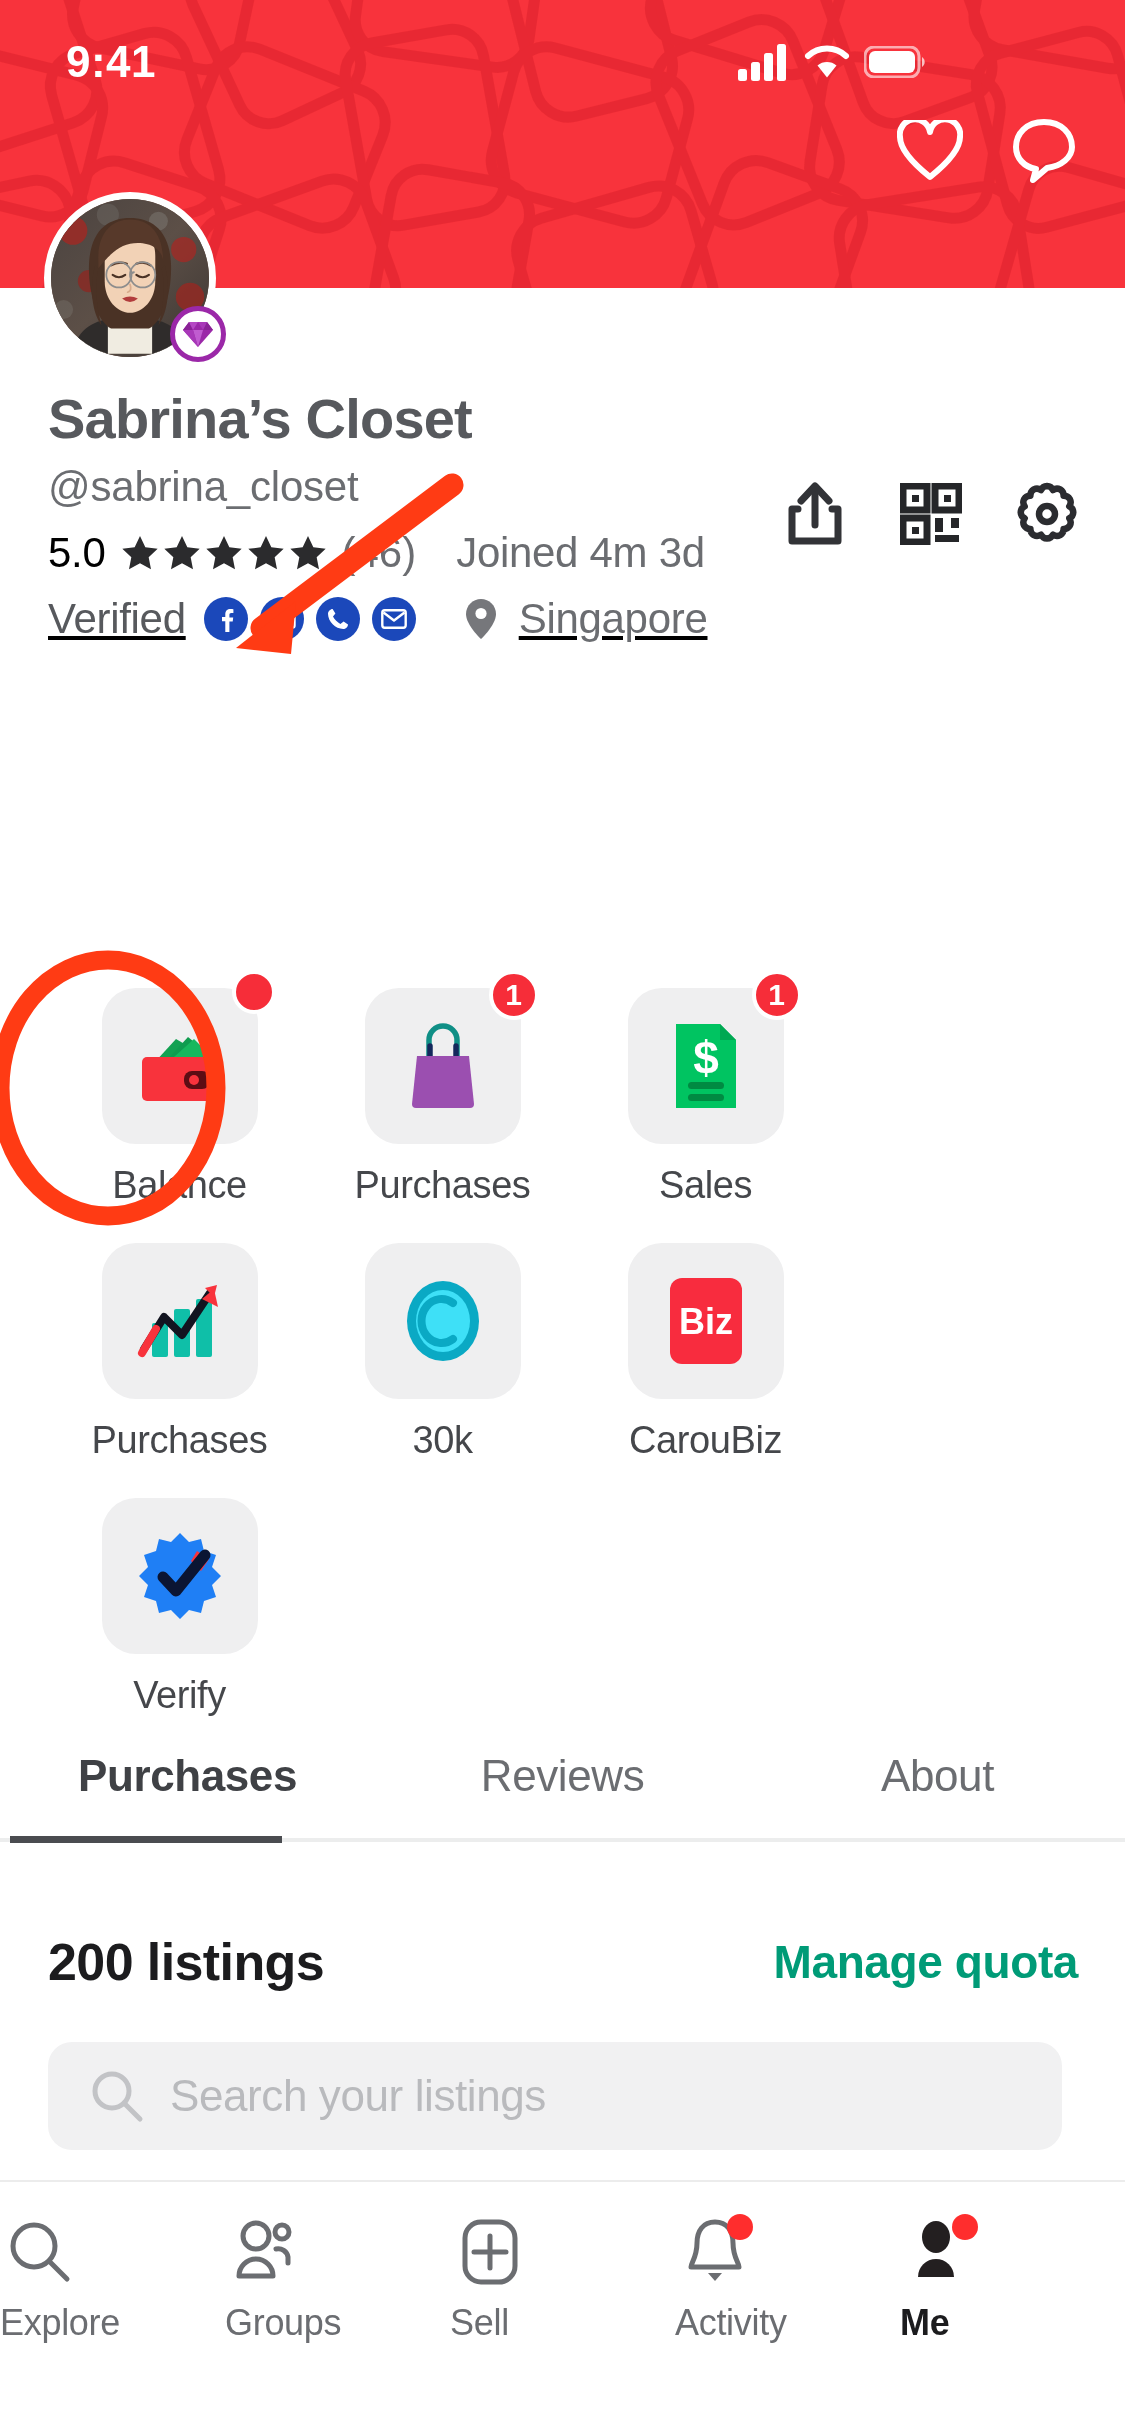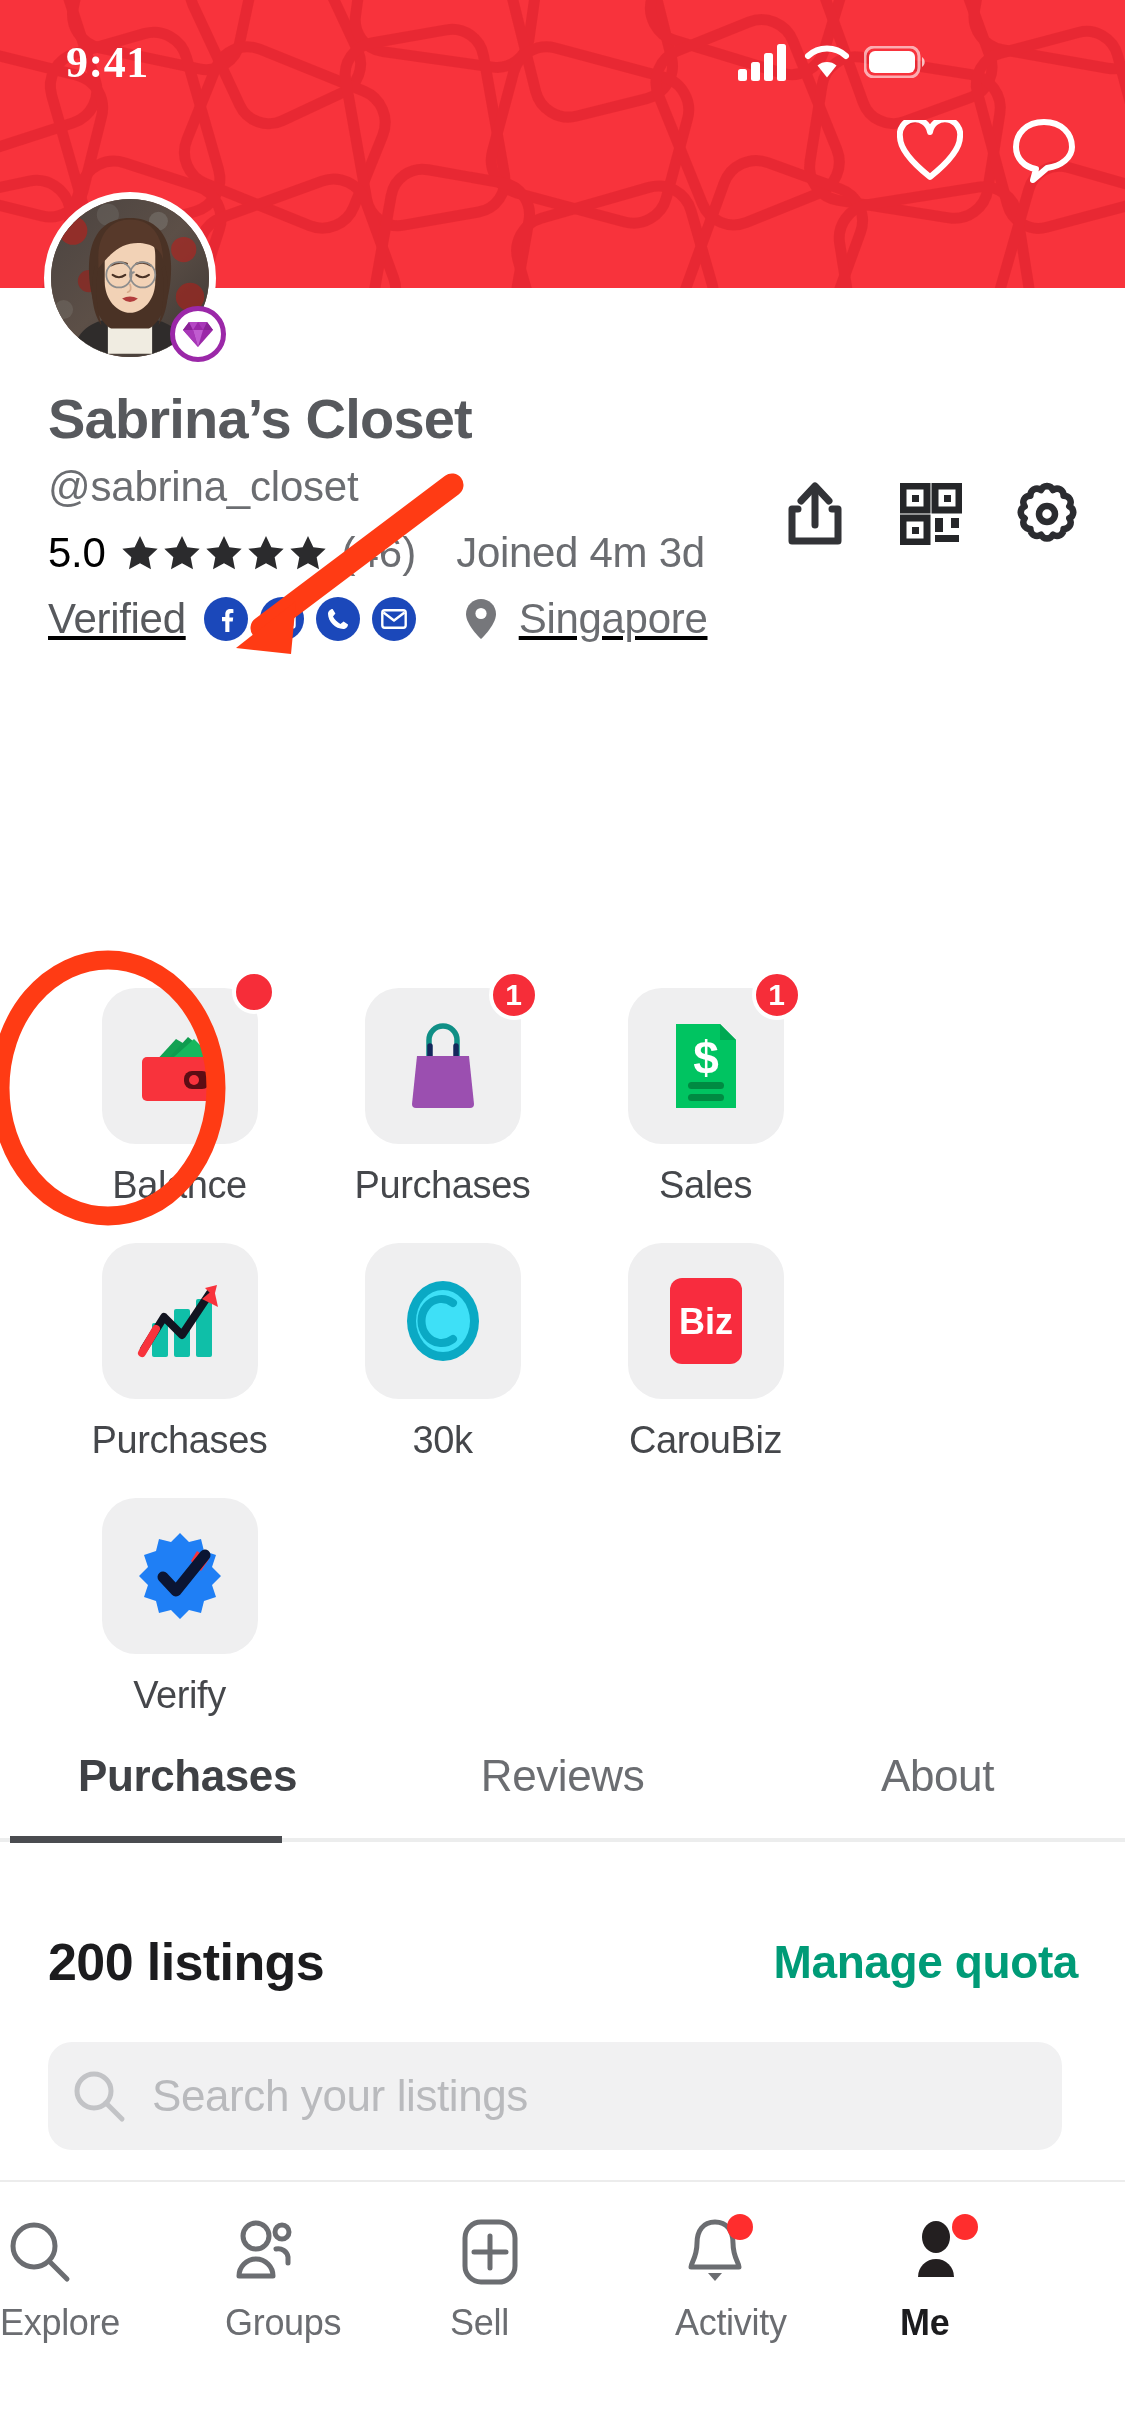--- a/index.html
+++ b/index.html
@@ -15,21 +15,21 @@
 
   
   .header {
     position:absolute; top:0; left:0; width:1125px; height:288px;
     background:#f8333c; overflow:hidden;
   }
   .header-pattern { position:absolute; inset:-40px; opacity:1; }
   .status-bar {
     position:absolute; top:0; left:0; width:982px; height:110px;
     display:flex; align-items:center; justify-content:space-between;
-    padding:0 56px; z-index:4;font-family:Liberation Serif, serif;
+    padding:0 56px; z-index:4;
   }
   .status-time {
     color:#fff; font-size:44px; font-weight:600; letter-spacing:0.5px;
     margin-top:14px; margin-left:10px;
   }
   .status-right { display:flex; align-items:center; gap:14px; margin-top:14px; }
 
   .header-actions {
     position:absolute; top:112px; right:42px;
     display:flex; align-items:center; gap:36px; z-index:4;
@@ -123,21 +123,21 @@
   .listings-head {
     position:absolute; top:1932px; left:48px; width:1030px;
     display:flex; align-items:center; justify-content:space-between; z-index:3;
   }
   .listings-count { font-size:52px; font-weight:bold; color:#1c1c1e; letter-spacing:-0.6px; }
   .manage-quota { font-size:46px; font-weight:bold; color:#009b77; letter-spacing:-0.4px; }
 
   .search-bar {
     position:absolute; top:2042px; left:48px; width:1014px; height:108px;
     background:#f1f1f2; border-radius:24px; display:flex; align-items:center;
-    padding:0 24px; z-index:3;
+    padding:0 42px; z-index:3;
   }
   .search-ph { font-size:44px; color:#b9babd; margin-left:26px; letter-spacing:-0.4px; }
 
   
   .bottom-nav {
     position:absolute; bottom:0; left:0; width:1125px; height:256px;
     background:#fff; border-top:2px solid #ececec; display:flex; z-index:10;
   }
   .nav-item {
     flex:1; display:flex; flex-direction:column; align-items:flex-start;

